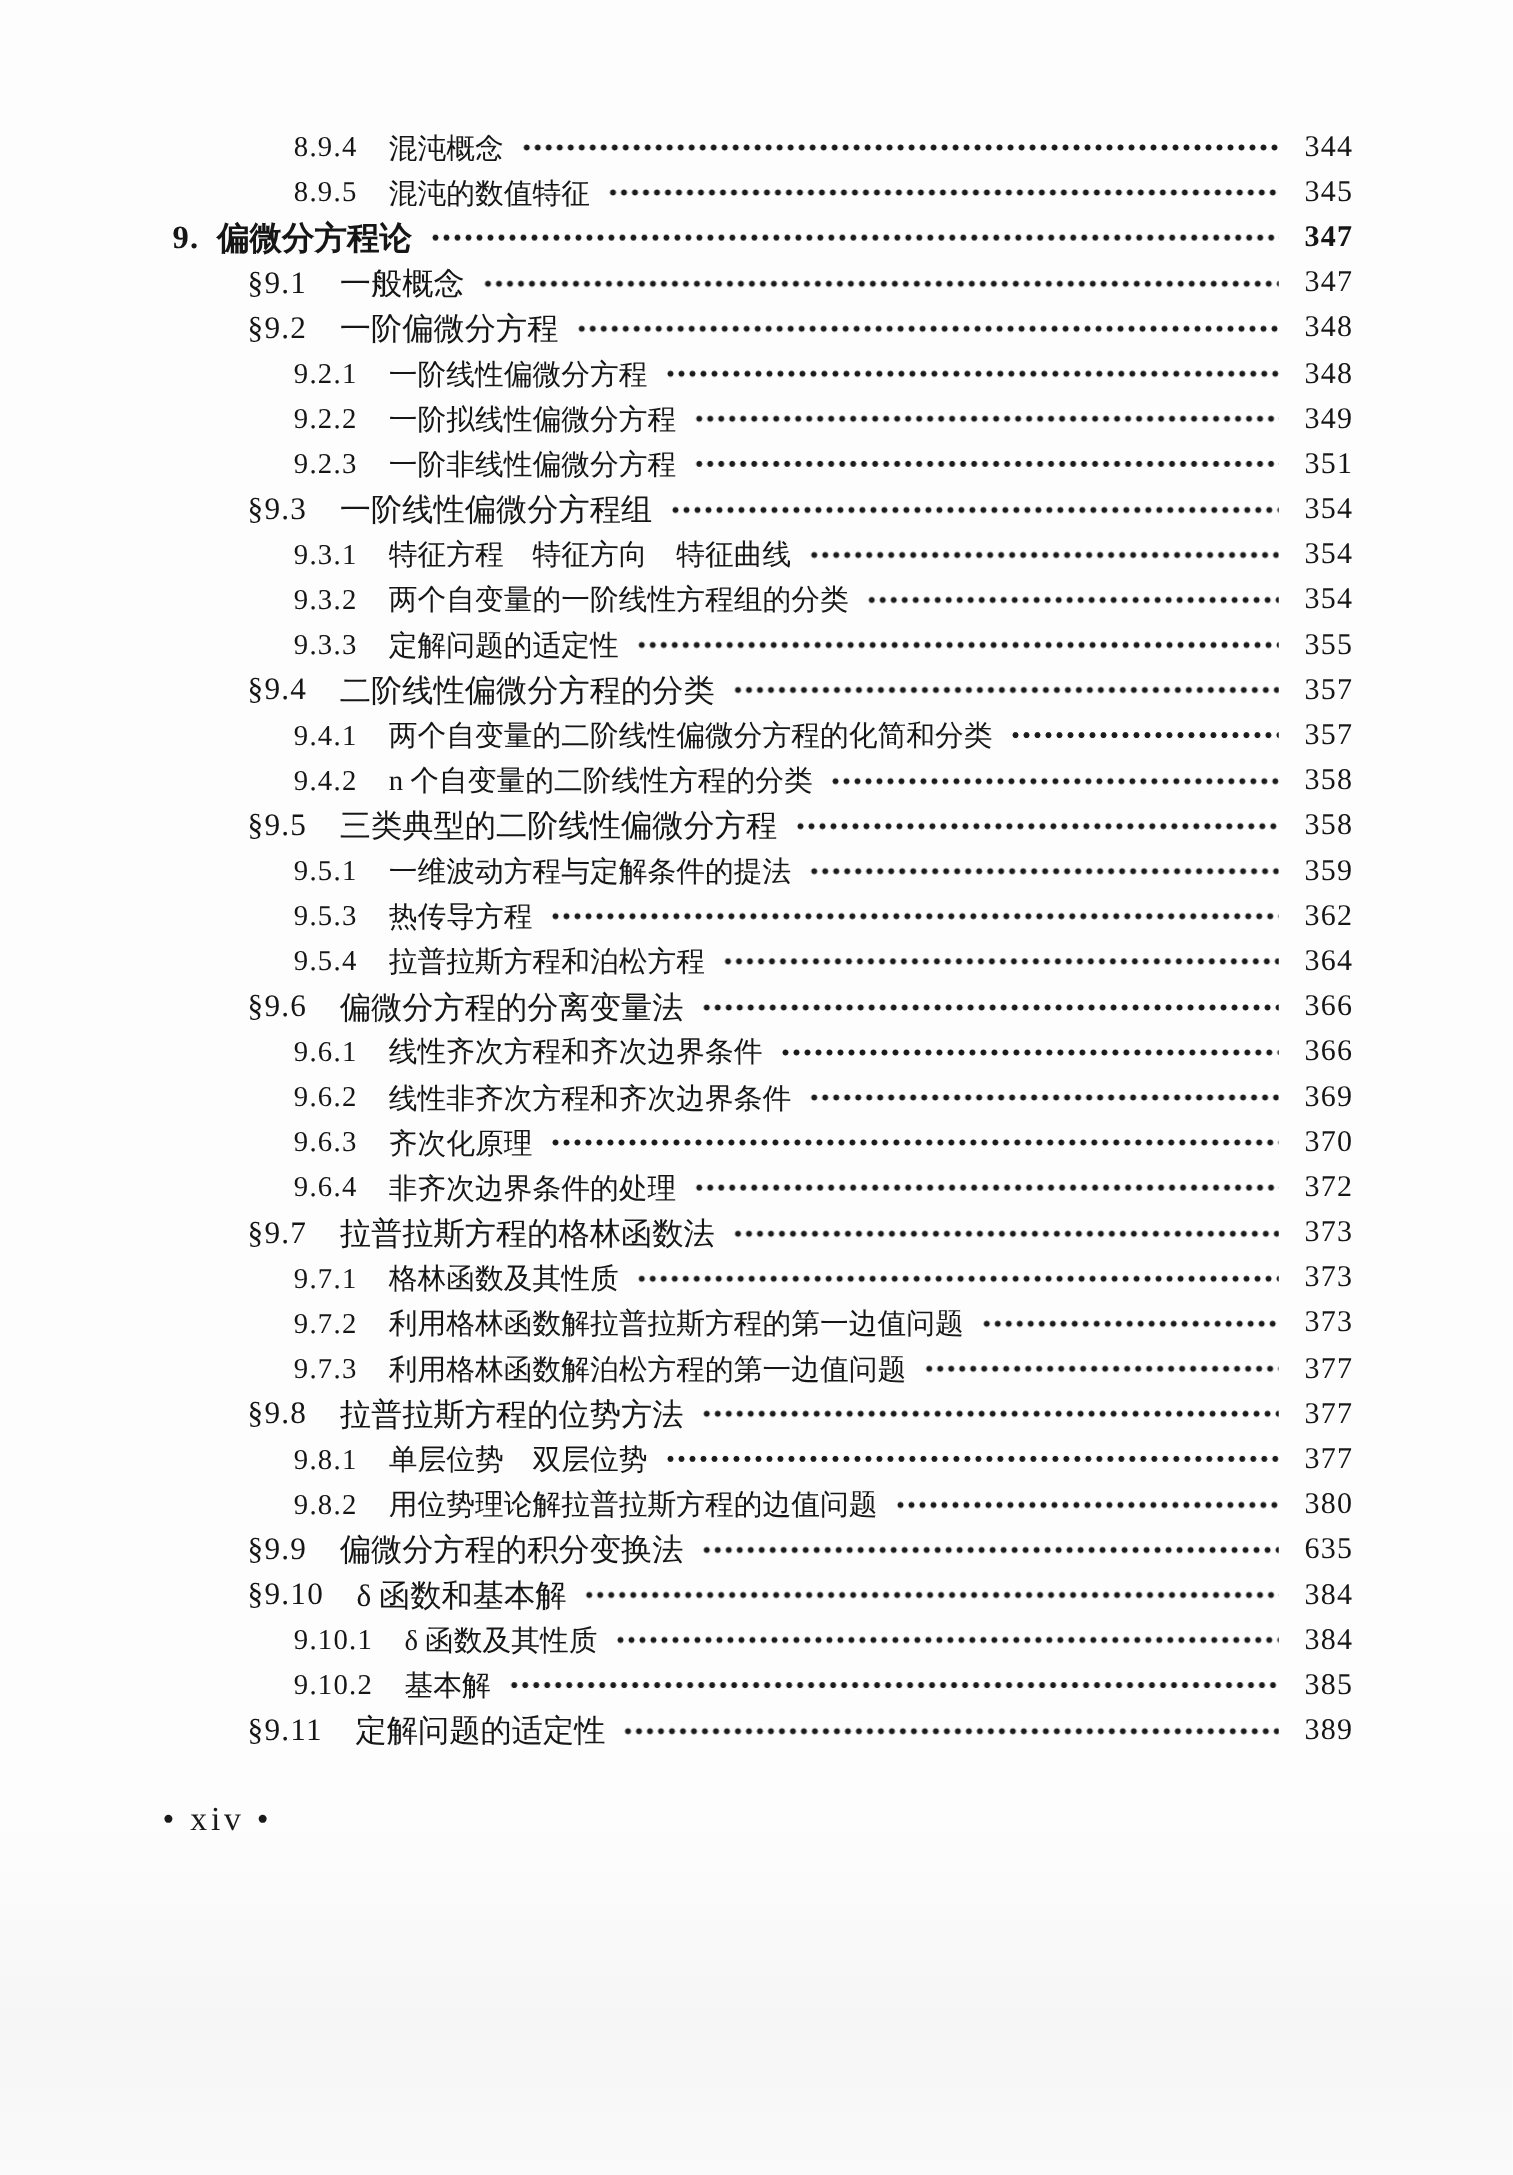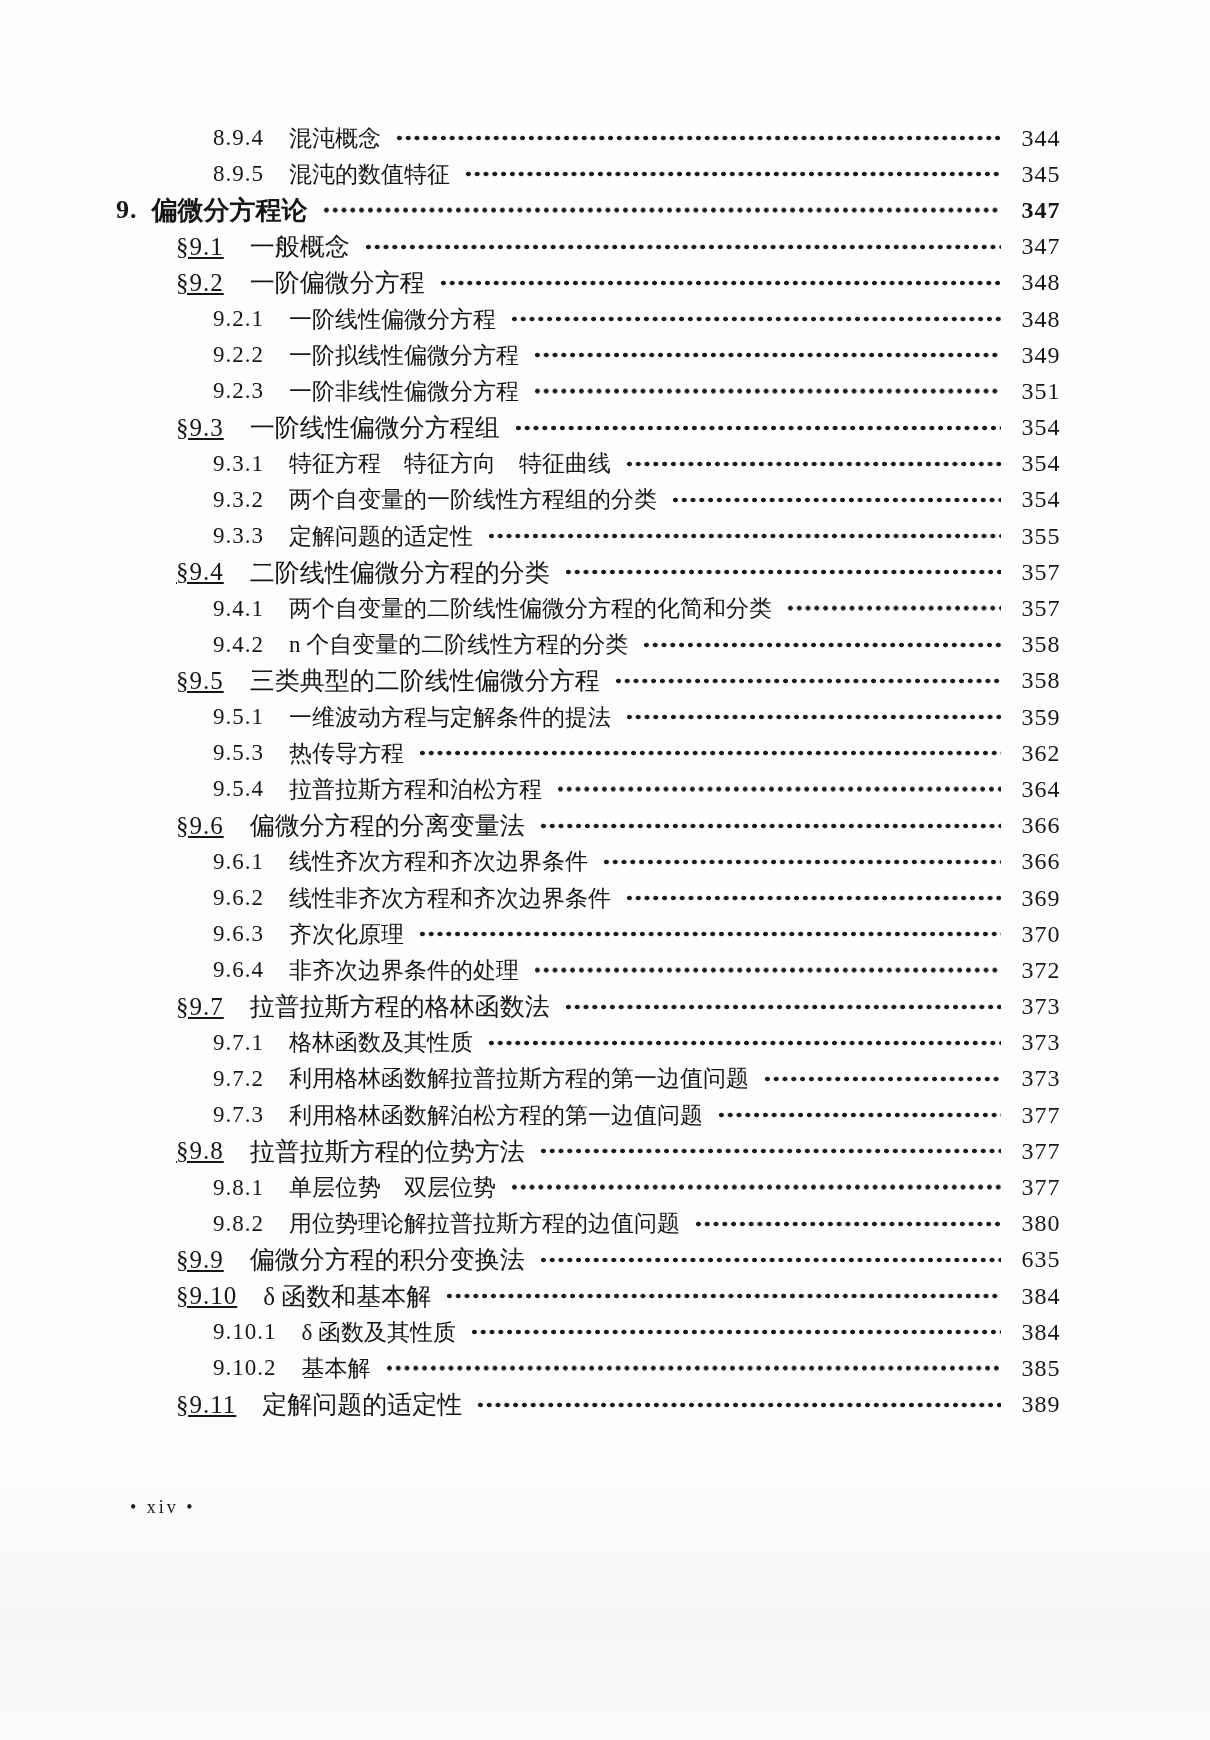--- a/index.html
+++ b/index.html
@@ -10,23 +10,22 @@
     color: #161616;
     overflow: hidden;
   }
   .page {
     position: relative;
     width: 1210px; height: 1740px;
     background: linear-gradient(180deg, #fdfdfd 0%, #fdfdfd 84%, #f6f6f6 93%, #fafafa 100%);
   }
   .toc {
     position: absolute;
-    left: 116px; top: 100px;
+    left: 138px; top: 100px;
     width: 953px;
-    margin-top: 20px;
   }
   .row {
     display: flex;
     align-items: center;
     height: 36.2px;
     white-space: nowrap;
   }
   .num   { flex: 0 0 auto; letter-spacing: 1px; }
   .title { flex: 0 0 auto; }
   .dots {
@@ -42,27 +41,27 @@
   .pagenum {
     flex: 0 0 auto;
     width: 56px;
     text-align: center;
     font-size: 24px;
     letter-spacing: 1px;
   }
   .lvl-chapter { font-weight: 700; font-size: 26px; }
   .lvl-chapter .num { margin-right: 14px; }
   .lvl-section { font-size: 25px; padding-left: 60px; }
-  .lvl-section .num { margin-right: 26px; text-decoration: underline; }
+  .lvl-section .num { margin-right: 26px; }
   .lvl-sub { font-size: 23px; padding-left: 97px; }
   .lvl-sub .num { margin-right: 25px; }
   .footer {
     position: absolute;
-    left: 130px; top: 1497px;
-    font-size: 18px;
+    left: 130px; top: 1440px;
+    font-size: 27px;
     letter-spacing: 3px;
     color: #1a1a1a;
   }
 </style>
 </head>
 <body>
 
 <div class="page">
 
   <main class="toc">

